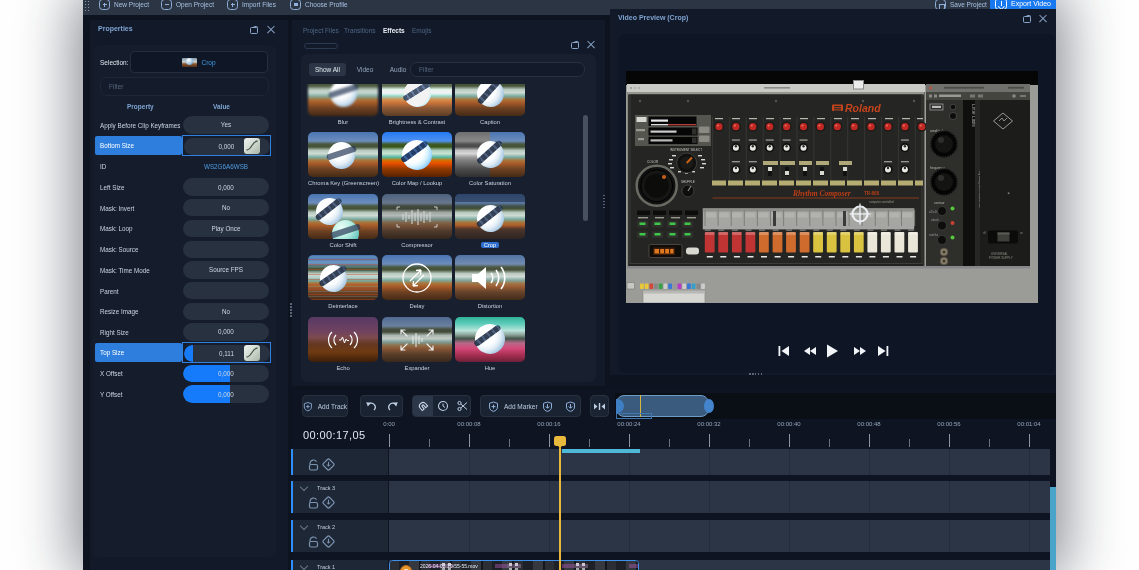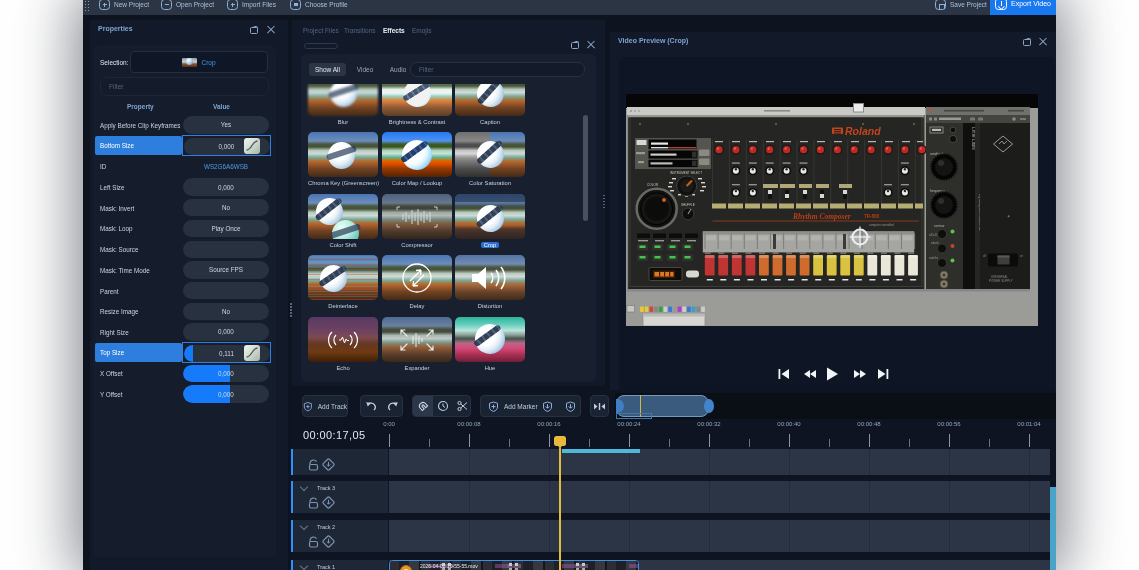--- a/index.html
+++ b/index.html
@@ -384,21 +384,21 @@
               <div class="ball film" style="left:20px;top:7px;width:30px;height:30px;transform:rotate(-18deg);"></div>
             </div>
           <div class="fxl" style="left:7px;top:294px;">Echo</div>
           <div class="fxl" style="left:81px;top:294px;">Expander</div>
           <div class="fxl" style="left:154px;top:294px;">Hue</div>
         </div>
       </div>
       <div class="abs" style="left:282px;top:61px;width:5px;height:106px;background:#47515f;border-radius:3px;"></div>
     </div>
   </div>
-  <div id="prevpanel" class="panel" style="left:527px;top:32px;width:446px;height:366px;">
+  <div id="prevpanel" class="panel" style="left:527px;top:9px;width:446px;height:366px;">
     <div class="phead">Video Preview (Crop)</div>
     <div class="picons" style="left:413px;top:6px;gap:8px;">
         <div class="pop">
           <i></i>
         </div>
         <div class="xic"></div>
       </div>
     <div id="prevcard"></div>
     <svg class="abs" style="left:16px;top:62px;" width="412" height="232" viewBox="0 0 412 232">
       <rect x="0" y="0" width="412" height="232" fill="#9b9b97"></rect>

